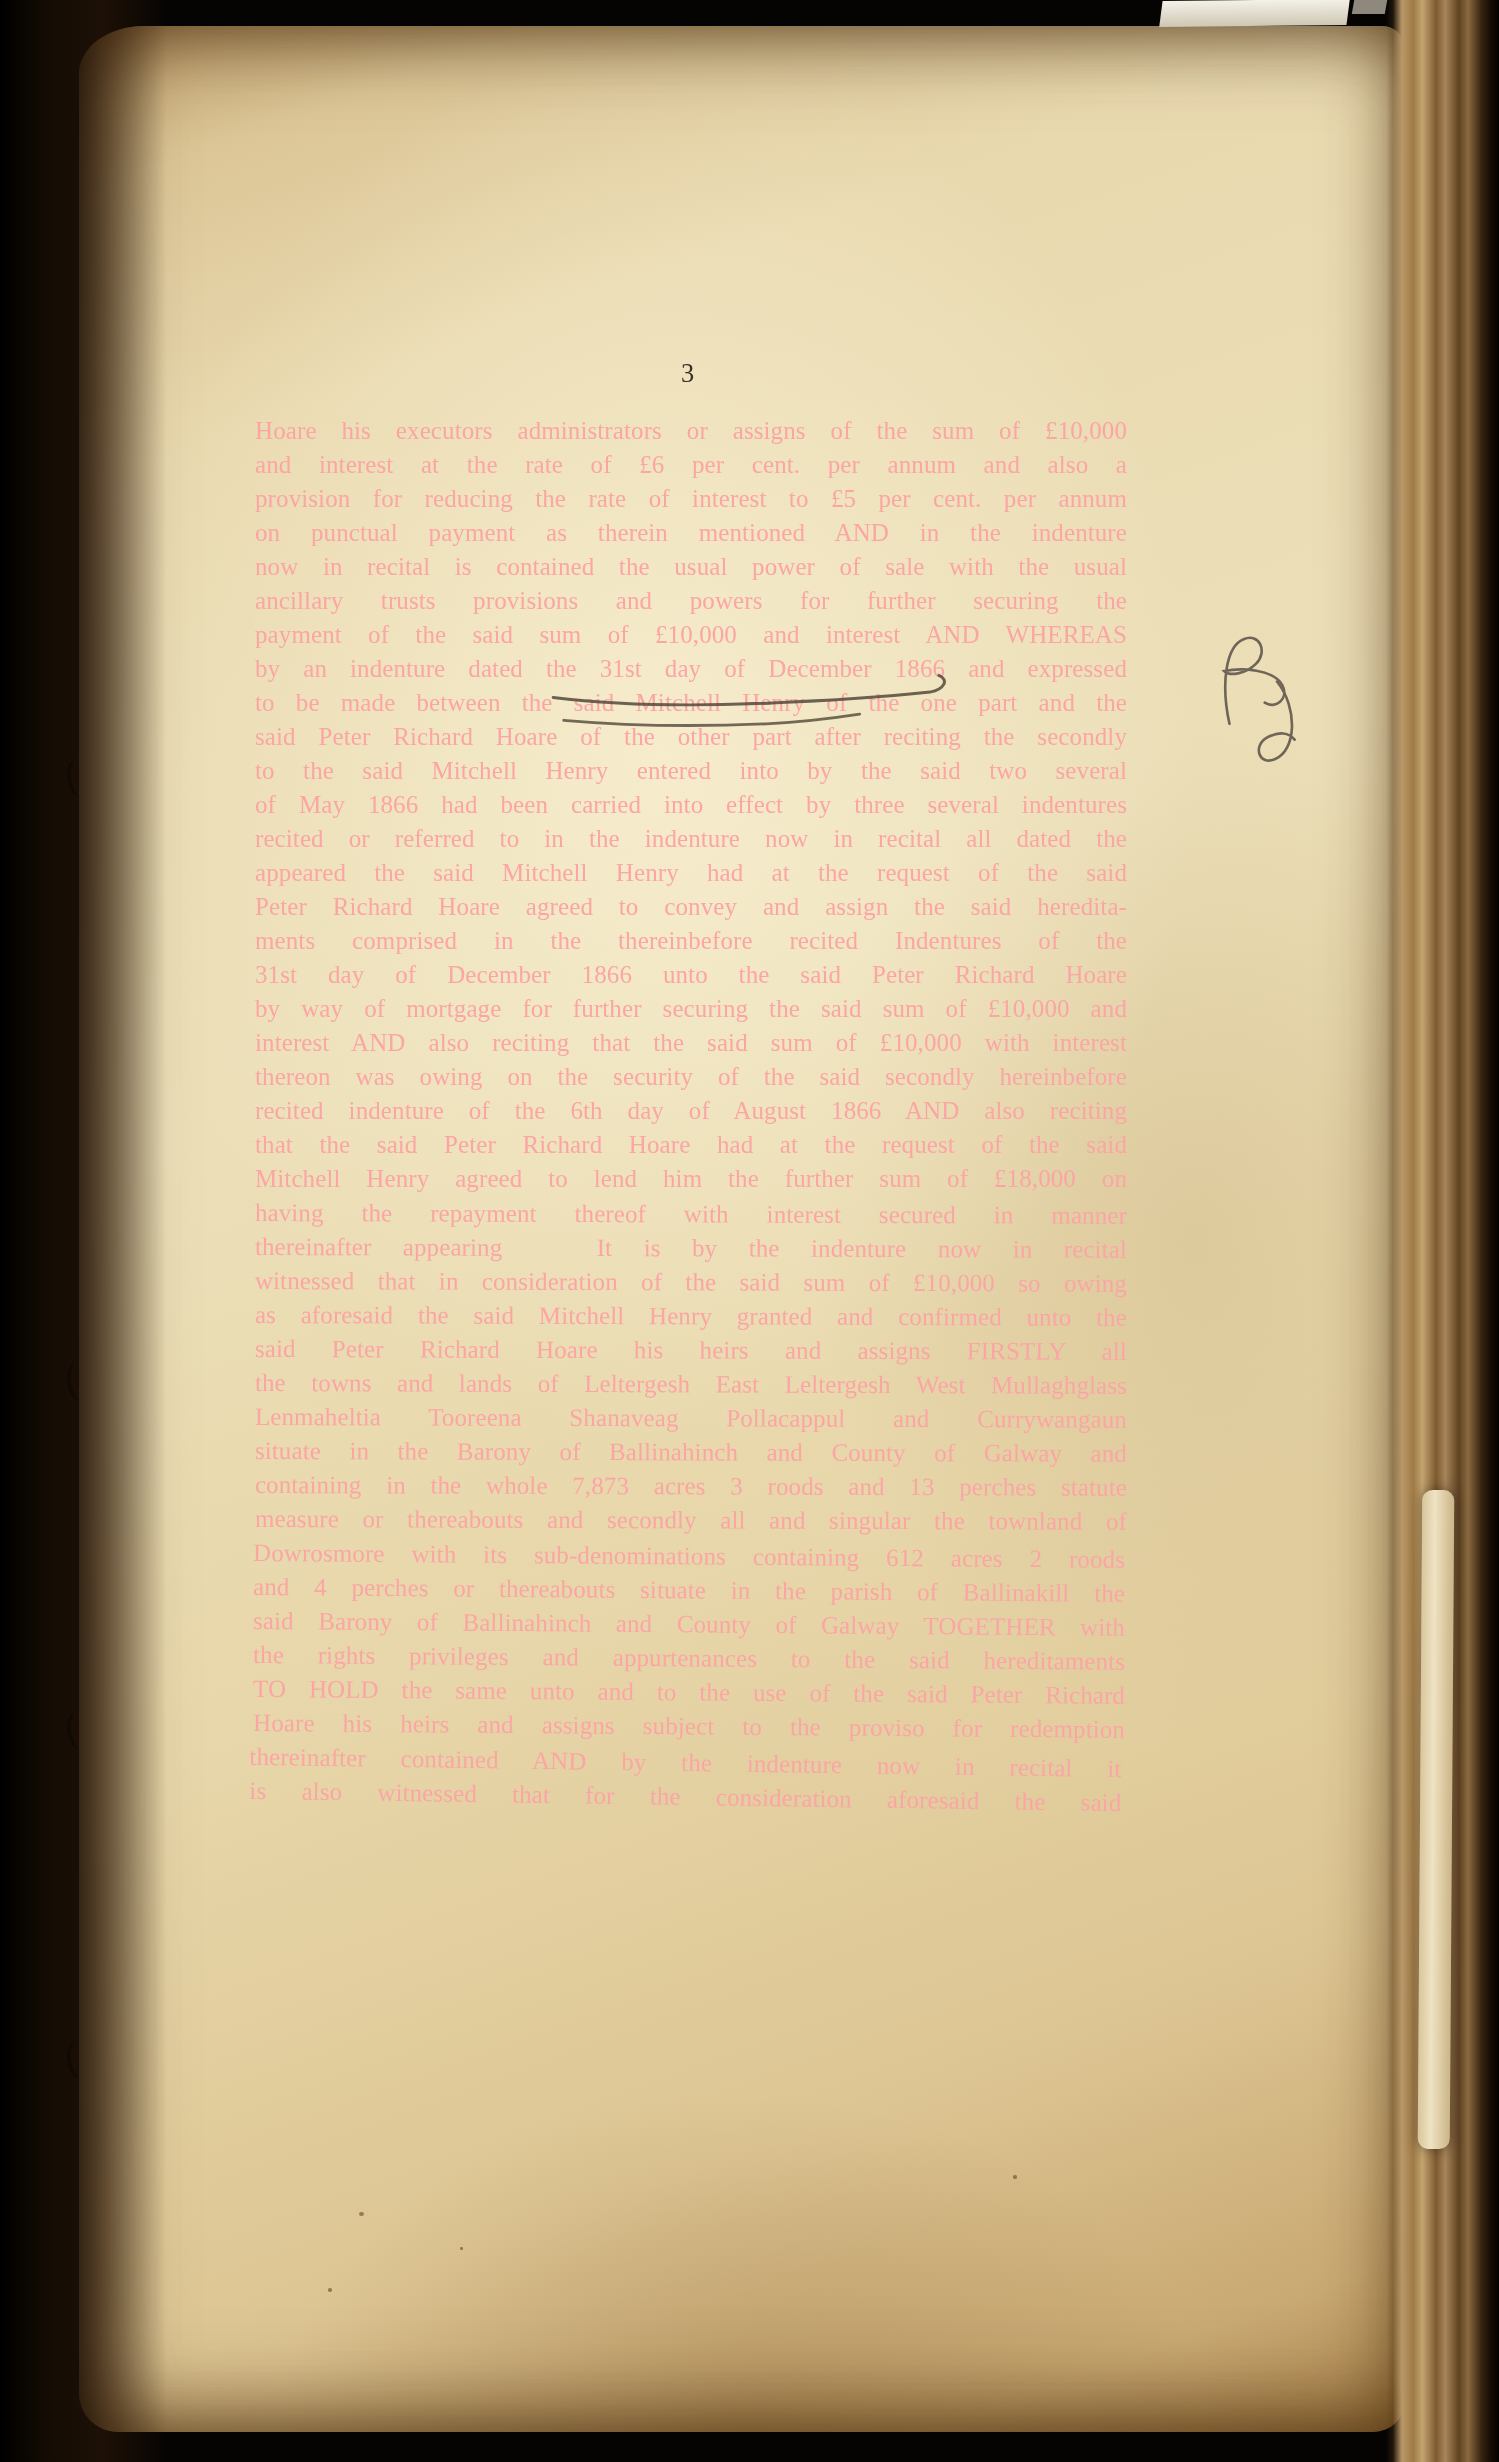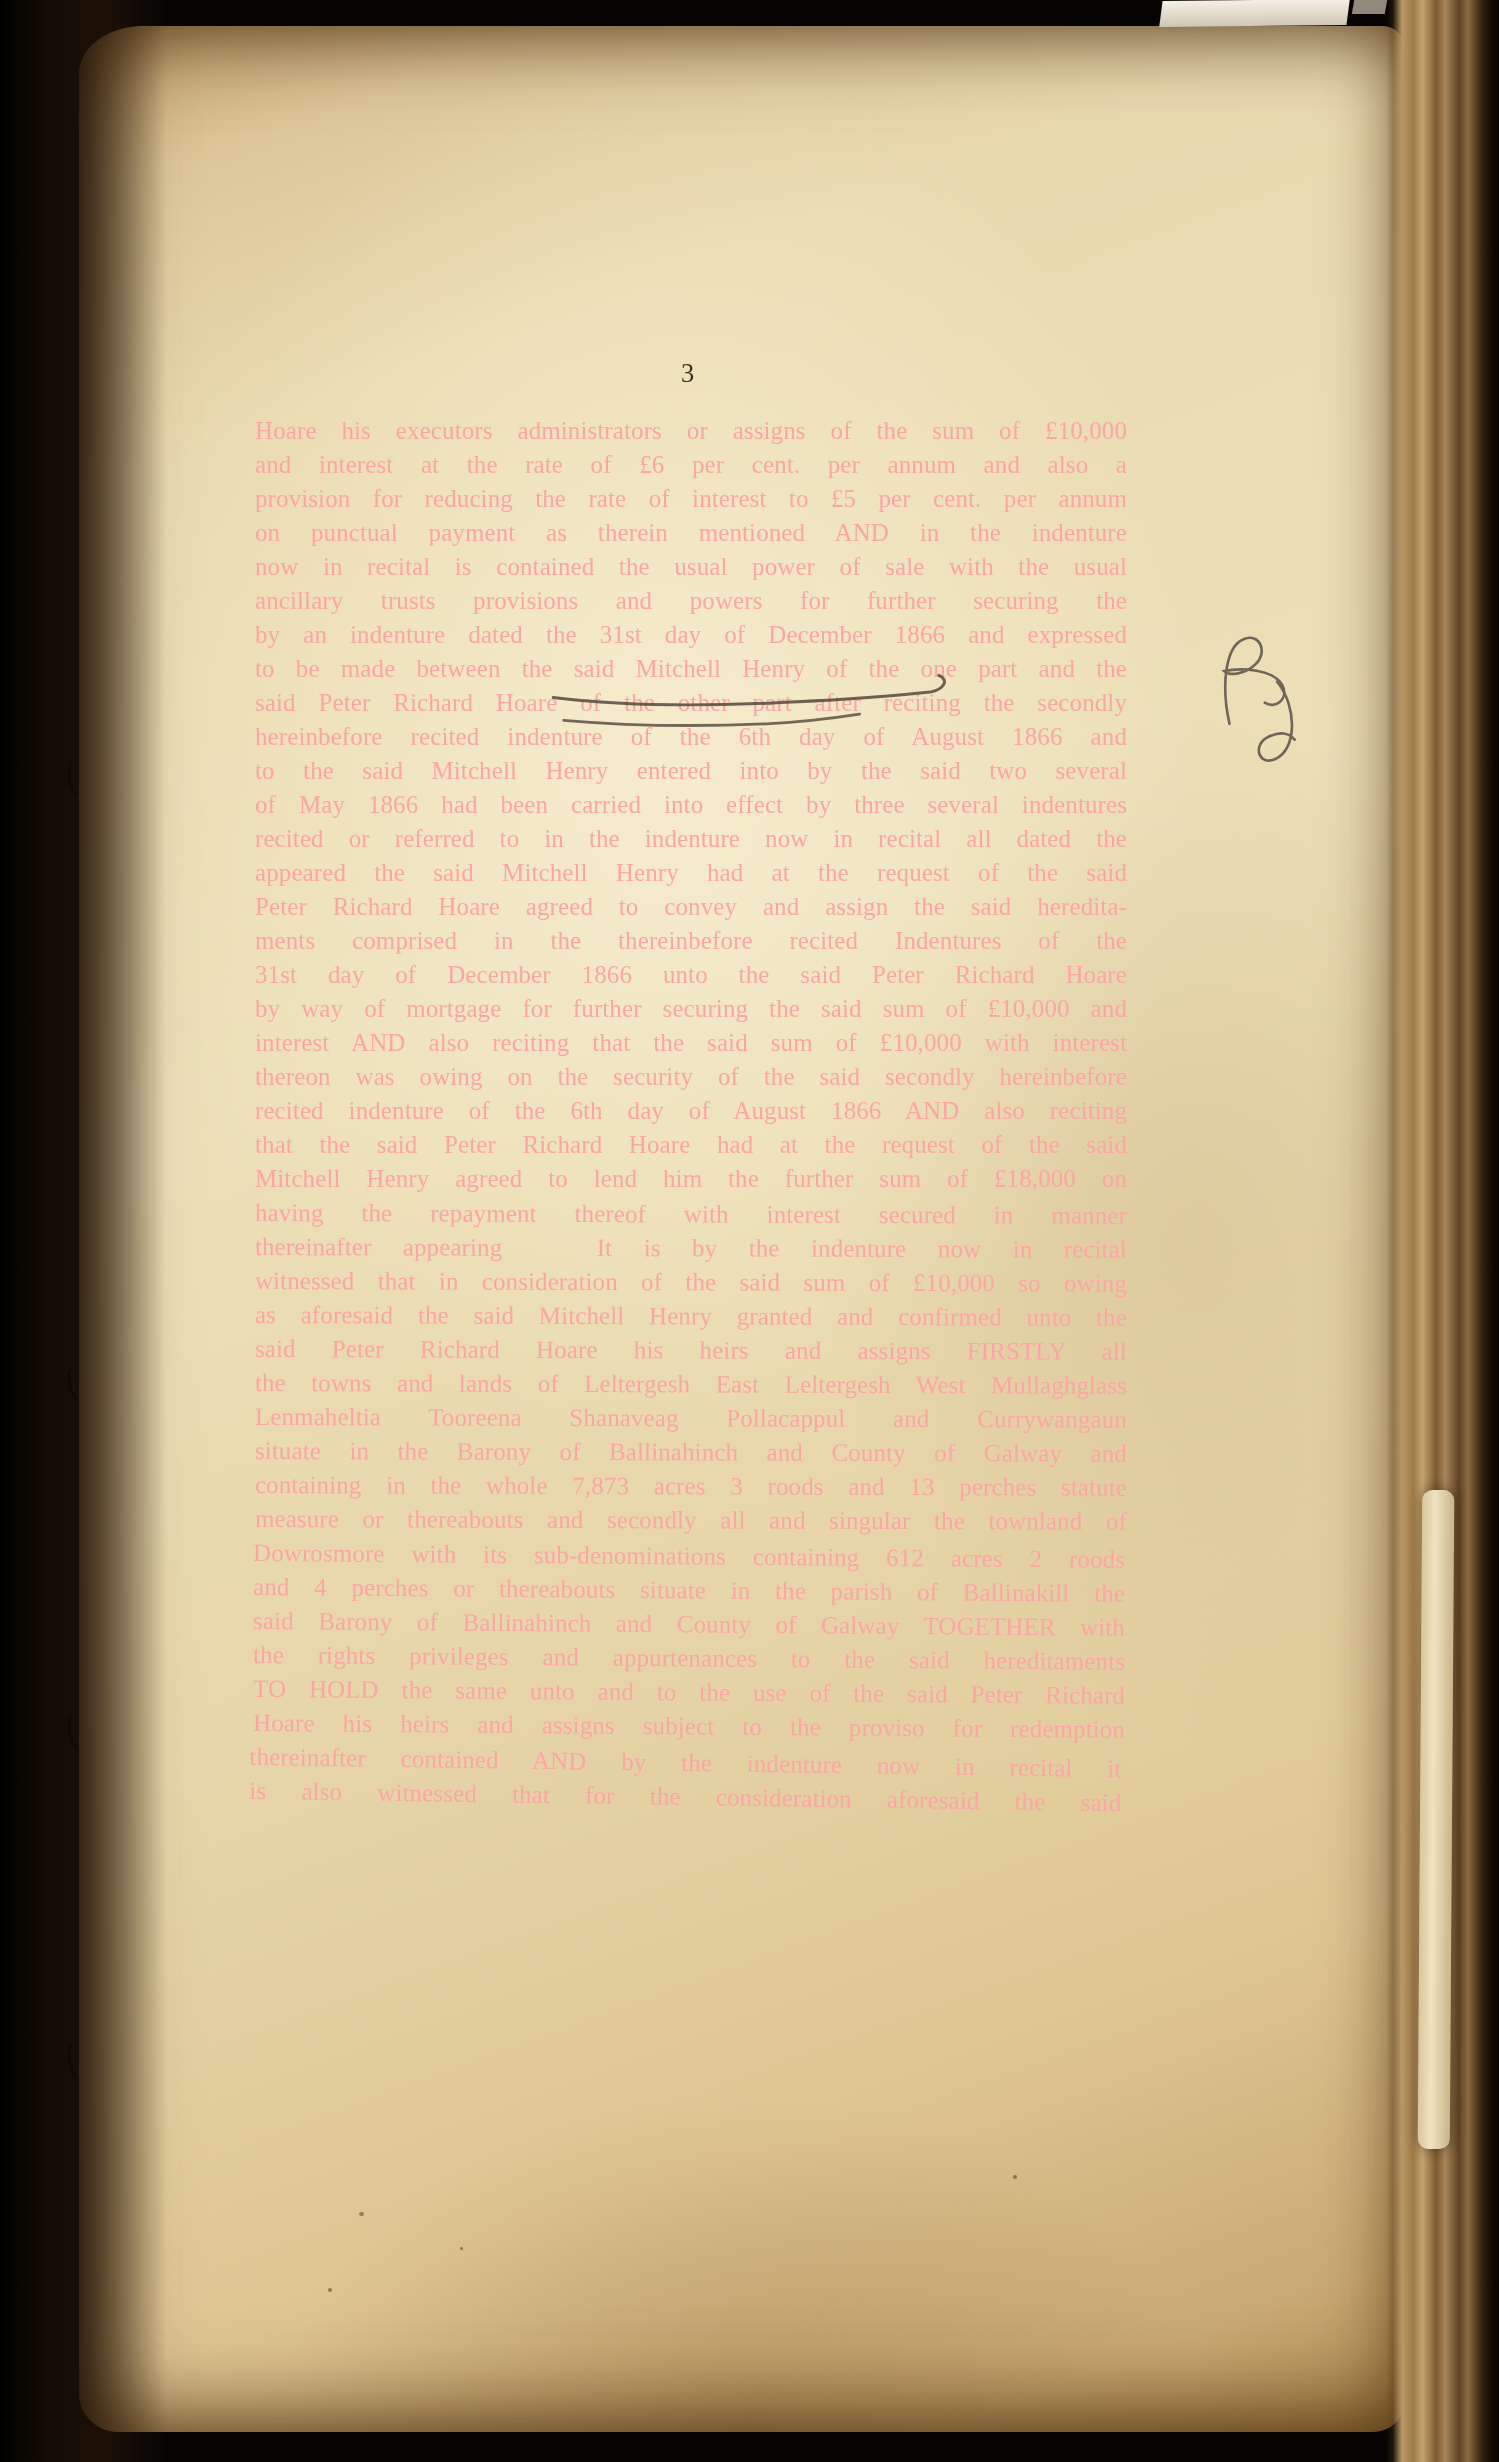--- a/index.html
+++ b/index.html
@@ -138,24 +138,24 @@
   <div class="page-sliver-small"></div>
 
   <div class="page-number">3</div>
   <div class="text-block">
       <div class="text-line">Hoare his executors administrators or assigns of the sum of £10,000</div>
       <div class="text-line">and interest at the rate of £6 per cent. per annum and also a</div>
       <div class="text-line">provision for reducing the rate of interest to £5 per cent. per annum</div>
       <div class="text-line">on punctual payment as therein mentioned AND in the indenture</div>
       <div class="text-line">now in recital is contained the usual power of sale with the usual</div>
       <div class="text-line">ancillary trusts provisions and powers for further securing the</div>
+      <div class="text-line">payment of the said sum of £10,000 and interest AND WHEREAS</div>
       <div class="text-line">by an indenture dated the 31st day of December 1866 and expressed</div>
       <div class="text-line">to be made between the said Mitchell Henry of the one part and the</div>
       <div class="text-line">said Peter Richard Hoare of the other part after reciting the secondly</div>
-      <div class="text-line">hereinbefore recited indenture of the 6th day of August 1866 and</div>
       <div class="text-line">to the said Mitchell Henry entered into by the said two several</div>
       <div class="text-line">of May 1866 had been carried into effect by three several indentures</div>
       <div class="text-line">recited or referred to in the indenture now in recital all dated the</div>
       <div class="text-line">appeared the said Mitchell Henry had at the request of the said</div>
       <div class="text-line">Peter Richard Hoare agreed to convey and assign the said heredita-</div>
       <div class="text-line">ments comprised in the thereinbefore recited Indentures of the</div>
       <div class="text-line">31st day of December 1866 unto the said Peter Richard Hoare</div>
       <div class="text-line">by way of mortgage for further securing the said sum of £10,000 and</div>
       <div class="text-line">interest AND also reciting that the said sum of £10,000 with interest</div>
       <div class="text-line">thereon was owing on the security of the said secondly hereinbefore</div>

